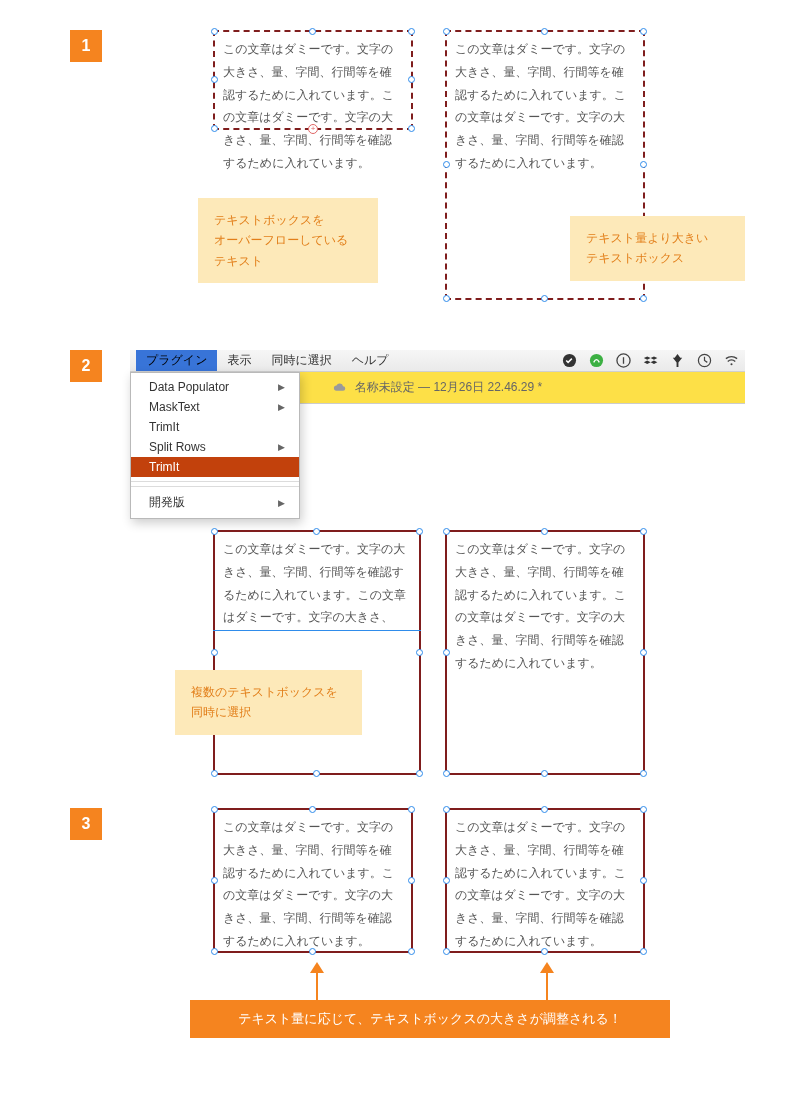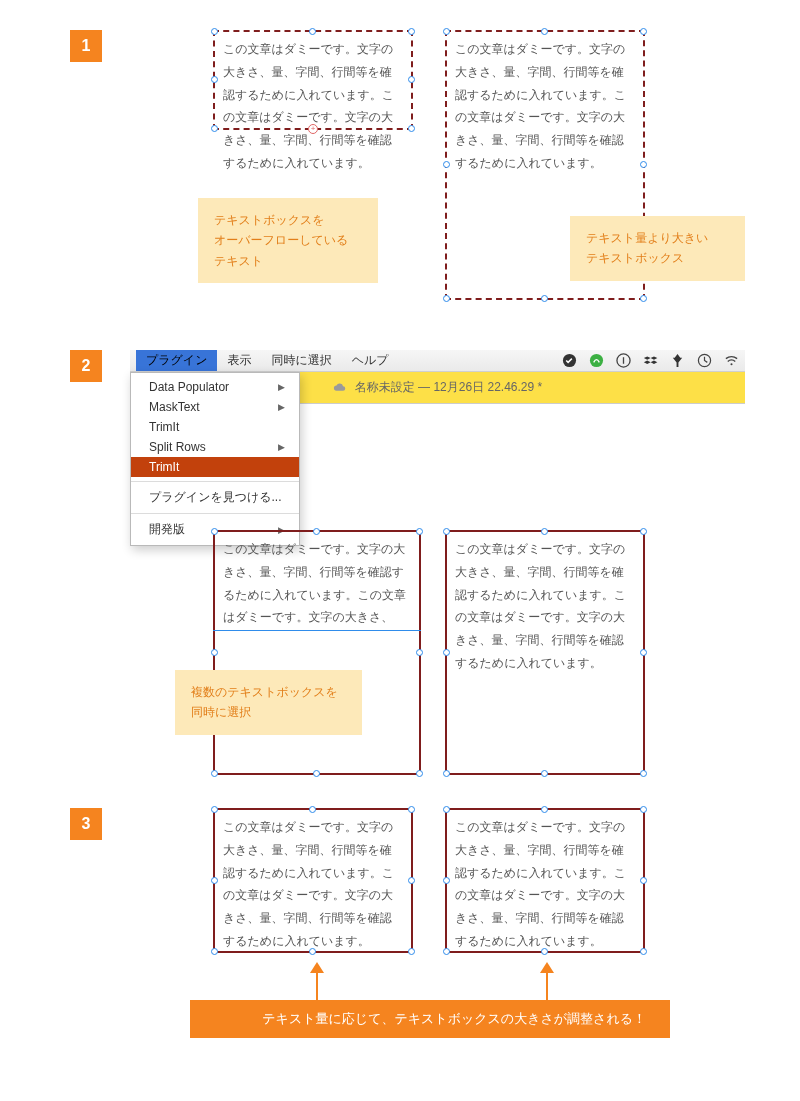--- a/index.html
+++ b/index.html
@@ -243,23 +243,20 @@
         <span>TrimIt</span>
         </div>
       <div class="ditem">
         <span>Split Rows</span>
           <span class="chev">▶</span>
         </div>
       <div class="ditem hl">
         <span>TrimIt</span>
         </div>
       <hr>
-      <div class="ditem">
-        <span>プラグインを見つける...</span>
-        </div>
       <hr>
       <div class="ditem">
         <span>開発版</span>
           <span class="chev">▶</span>
         </div>
     </div>
   </div>
 
   <div class="frame" style="left:213px; top:200px; width:208px; height:245px">
     <div class="txt" style="height:100px">この文章はダミーです。文字の大きさ、量、字間、行間等を確認するために入れています。この文章はダミーです。文字の大きさ、量、字間、行間等を確認するために入れています。</div>
@@ -315,14 +312,14 @@
     <span class="handle h-bl"></span>
       <span class="handle h-bm"></span>
       <span class="handle h-br"></span>
   </div>
 
   <div class="arrow-up" style="left:310px; top:172px"></div>
   <div class="arrow-stem" style="left:316px; top:182px; height:28px"></div>
   <div class="arrow-up" style="left:540px; top:172px"></div>
   <div class="arrow-stem" style="left:546px; top:182px; height:28px"></div>
 
-  <div class="banner" style="left:190px; top:210px; width:480px; text-align:right">テキスト量に応じて、テキストボックスの大きさが調整される！</div>
+  <div class="banner" style="left:190px; top:210px; width:480px; text-align:center">テキスト量に応じて、テキストボックスの大きさが調整される！</div>
 </div>
 
 </body></html>

